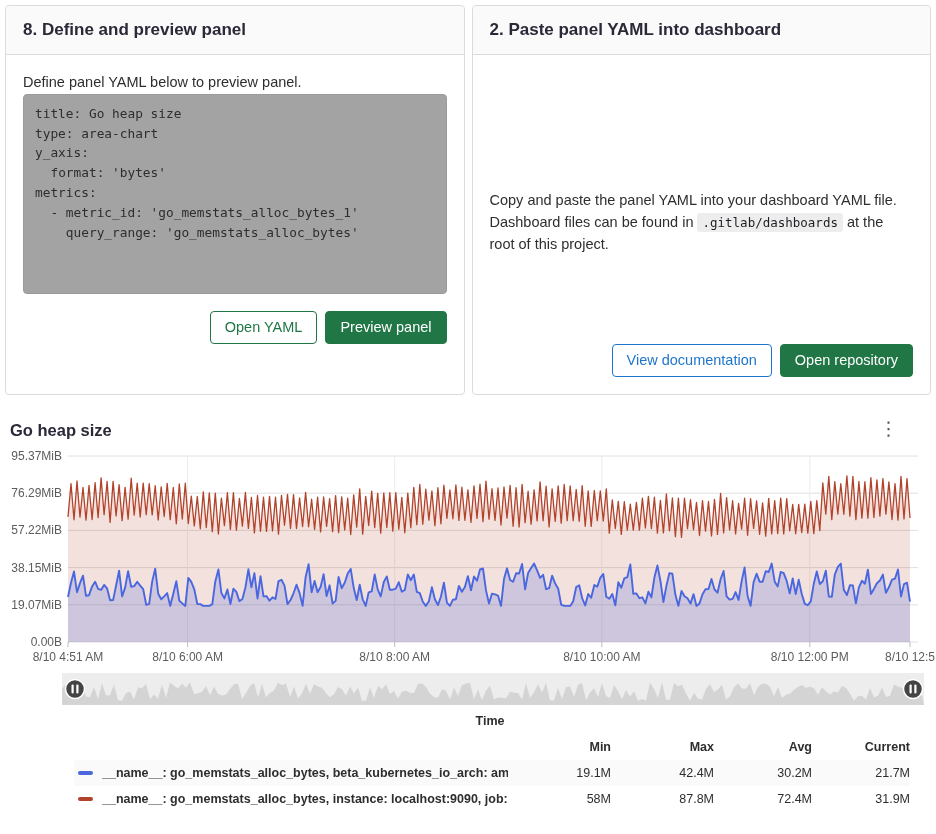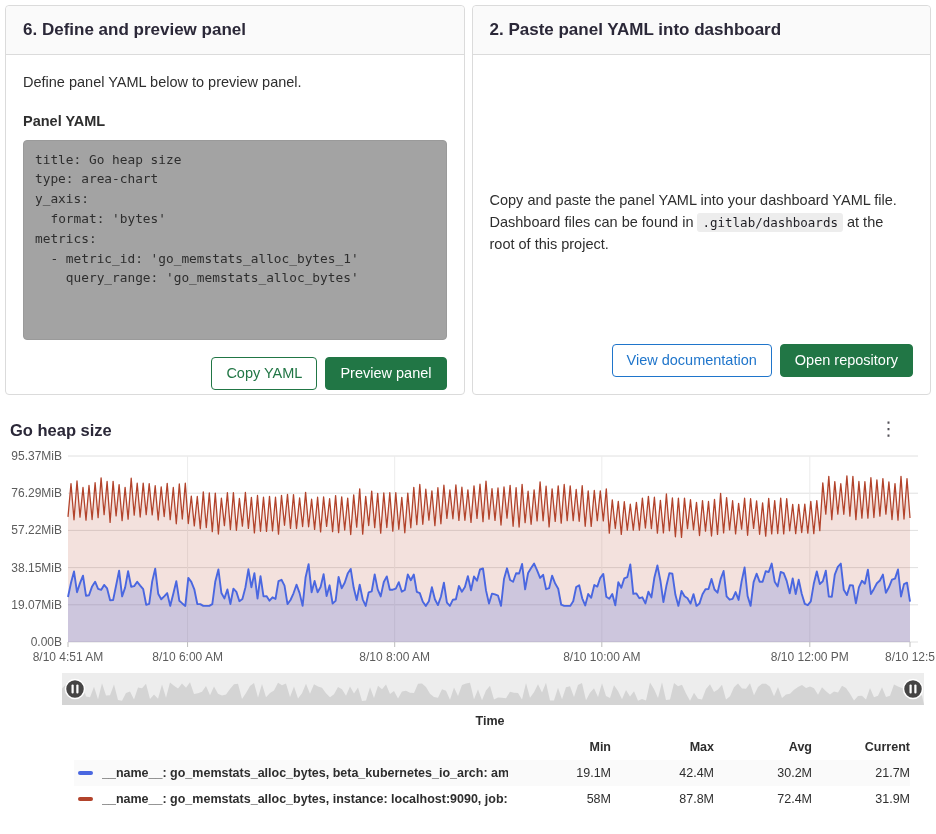--- a/index.html
+++ b/index.html
@@ -44,34 +44,33 @@
   .cell.c3, .cell.c4 { width:98px; }
   .legend-header .spacer { flex:1; }
 </style>
 </head>
 <body>
 
 <div class="cards">
 
   <section class="card">
     <header class="card-header">
-      <h2>6. Define and preview panel</h2>
+      <h2>8. Define and preview panel</h2>
     </header>
     <div class="card-body">
       <p>Define panel YAML below to preview panel.</p>
-      <div class="yaml-label">Panel YAML</div>
       <textarea class="yaml-input" spellcheck="false" style="">title: Go heap size
 type: area-chart
 y_axis:
   format: 'bytes'
 metrics:
   - metric_id: 'go_memstats_alloc_bytes_1'
     query_range: 'go_memstats_alloc_bytes'</textarea>
       <div class="btn-row">
-        <button class="btn btn-outline-green">Copy YAML</button>
+        <button class="btn btn-outline-green">Open YAML</button>
         <button class="btn btn-green">Preview panel</button>
       </div>
     </div>
   </section>
 
   <section class="card">
     <header class="card-header">
       <h2>2. Paste panel YAML into dashboard</h2>
     </header>
     <div class="card-body">

